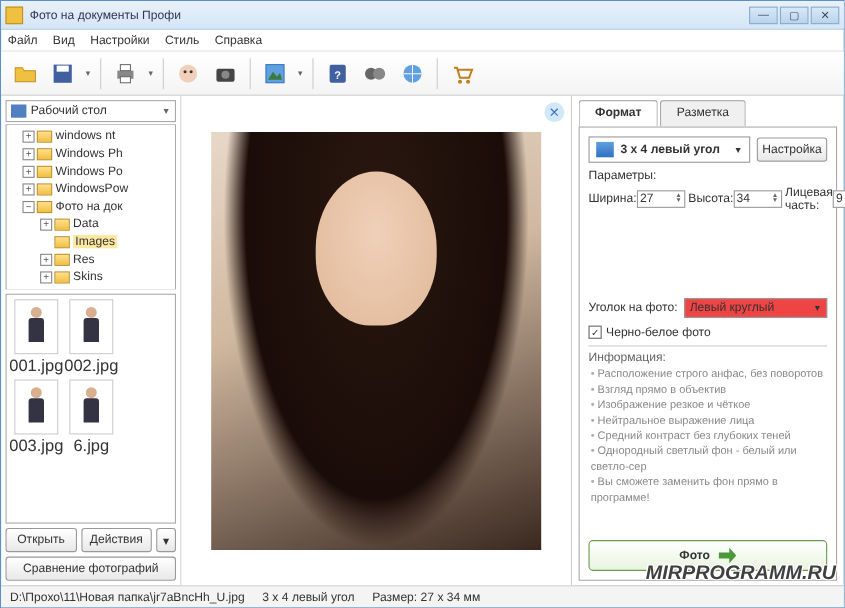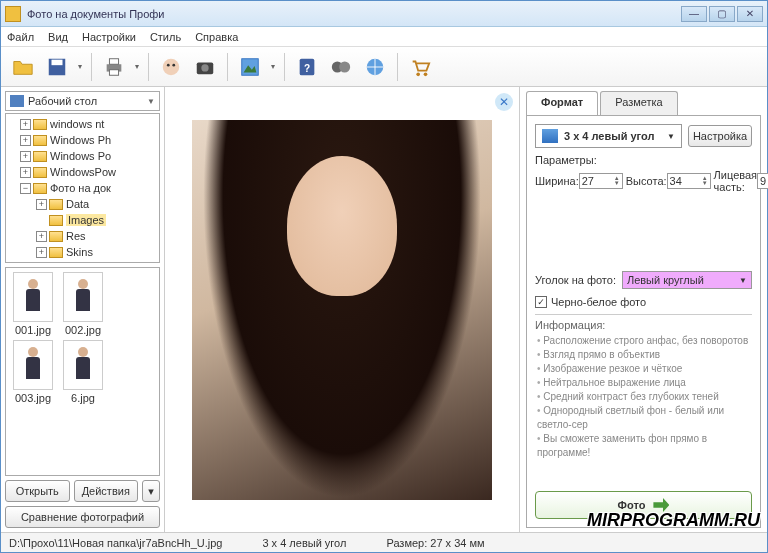--- a/index.html
+++ b/index.html
@@ -25,21 +25,21 @@
 .tree{flex:0 0 150px;border:1px solid #aaa;overflow:auto;background:#fff;padding:2px}
 .titem{display:flex;align-items:center;height:16px;white-space:nowrap}
 .tind{display:inline-block}
 .texp{width:11px;height:11px;border:1px solid #888;display:inline-flex;align-items:center;justify-content:center;font-size:9px;line-height:1;margin-right:2px;color:#555}
 .tfold{width:14px;height:11px;background:linear-gradient(#ffe090,#f0c040);border:1px solid #c09020;margin-right:3px}
 .tlabel.sel{background:#fce8a0;padding:0 2px}
 .thumbs{flex:1;border:1px solid #aaa;margin-top:4px;background:#fff;padding:4px;display:flex;flex-wrap:wrap;gap:4px;align-content:flex-start;overflow:auto}
 .thumb{width:46px;display:flex;flex-direction:column;align-items:center}
 .thumb .timg{width:40px;height:50px;border:1px solid #ccc;background:#fff;display:flex;align-items:center;justify-content:center}
 .thumb.sel .timg{border:2px solid #3a78c8}
-.thumb .tname{font-size:11px;margin-top:2px;text-align:center}
+.thumb .tname{font-size:15px;margin-top:2px;text-align:center}
 .person{width:18px;height:40px;position:relative}
 .person .head{width:10px;height:10px;border-radius:50%;background:#d8b090;position:absolute;top:2px;left:4px}
 .person .torso{width:14px;height:22px;background:#334;position:absolute;top:12px;left:2px;border-radius:3px 3px 0 0}
 .btnrow{display:flex;gap:4px;margin-top:4px}
 .btn{flex:1;height:22px;border:1px solid #999;background:linear-gradient(#fff,#e8e8e8);border-radius:3px;display:flex;align-items:center;justify-content:center}
 .btn.wide{width:100%}
 .btn.small{width:18px;flex:0 0 18px}
 .center{flex:1;display:flex;align-items:center;justify-content:center;background:#fff;position:relative}
 .preview{width:300px;height:380px;background:linear-gradient(160deg,#e8d8c8 0%,#d0b8a0 40%,#3a2820 100%);position:relative;overflow:hidden}
 .face{position:absolute;left:50%;top:28%;transform:translate(-50%,-50%);width:110px;height:140px;background:radial-gradient(ellipse at 50% 40%,#f0d0b8,#e0b898);border-radius:50% 50% 45% 45%}
@@ -60,33 +60,33 @@
 .prow{display:flex;align-items:center;height:18px}
 .prow label{flex:1}
 .prow .spin{width:44px;height:16px;border:1px solid #999;display:flex;align-items:center;padding:0 2px;background:#fff}
 .prow .spin.dis{color:#aaa;background:#f4f4f4}
 .prow .sarr{margin-left:auto;display:flex;flex-direction:column;font-size:6px;line-height:5px;color:#666}
 .samplephoto{width:72px;height:92px;border:1px solid #999;background:#fff;position:relative;overflow:hidden}
 .samplephoto .sface{position:absolute;left:50%;top:30%;transform:translate(-50%,-50%);width:36px;height:44px;background:#e8d0c0;border-radius:50%}
 .samplephoto .shair{position:absolute;left:50%;top:18%;transform:translateX(-50%);width:52px;height:50px;background:#3a2820;border-radius:50% 50% 30% 30%}
 .samplephoto .sbody{position:absolute;left:50%;bottom:0;transform:translateX(-50%);width:72px;height:36px;background:#2a2a2a;border-radius:40% 40% 0 0}
 .selrow{display:flex;align-items:center;gap:6px;height:20px}
-.selrow select,.selbox{flex:1;height:18px;border:1px solid #999;padding:0 4px;background:#f0abfc;display:flex;align-items:center}
+.selrow select,.selbox{flex:1;height:18px;border:1px solid #999;padding:0 4px;background:#ef4444;display:flex;align-items:center}
 .selbox .sarr2{margin-left:auto;font-size:8px}
 .chk{display:flex;align-items:center;gap:4px}
 .chk .box{width:12px;height:12px;border:1px solid #666;display:flex;align-items:center;justify-content:center;font-size:9px;color:#333}
 .infolist{border-top:1px solid #ccc;padding-top:4px}
 .infolist .ihdr{color:#666;margin-bottom:3px}
 .infolist ul{list-style:none;padding-left:2px}
 .infolist li{color:#888;font-size:10px;line-height:14px}
 .infolist li:before{content:"• ";color:#aaa}
 .nextbtn{height:28px;border:1px solid #6a9a4a;background:linear-gradient(#fff,#e8f4e0);border-radius:4px;display:flex;align-items:center;justify-content:center;gap:8px;margin-top:auto;font-weight:bold}
 .nextbtn .arrow{width:16px;height:14px;background:#4a9a3a;clip-path:polygon(0 30%,60% 30%,60% 0,100% 50%,60% 100%,60% 70%,0 70%)}
-.statusbar{height:20px;border-top:1px solid #ccc;display:flex;align-items:center;padding:0 8px;gap:40px;background:#f4f4f4;font-size:10px;color:#555}
-.watermark{position:absolute;right:8px;bottom:22px;font-size:18px;font-weight:bold;font-style:italic;color:#000000;text-shadow:1px 1px 0 #fff,-1px -1px 0 #fff,1px -1px 0 #fff,-1px 1px 0 #fff}
+.statusbar{height:20px;border-top:1px solid #ccc;display:flex;align-items:center;padding:0 8px;gap:16px;background:#f4f4f4;font-size:10px;color:#555}
+.watermark{position:absolute;right:8px;bottom:22px;font-size:18px;font-weight:bold;font-style:italic;color:#404040;text-shadow:1px 1px 0 #fff,-1px -1px 0 #fff,1px -1px 0 #fff,-1px 1px 0 #fff}
 </style>
 </head>
 <body>
 
 <div class="window">
   <div class="titlebar">
     <div class="ticon"></div>
     <div class="ttext">Фото на документы Профи</div>
     <div class="winbtns">
       <div class="winbtn">—</div>

